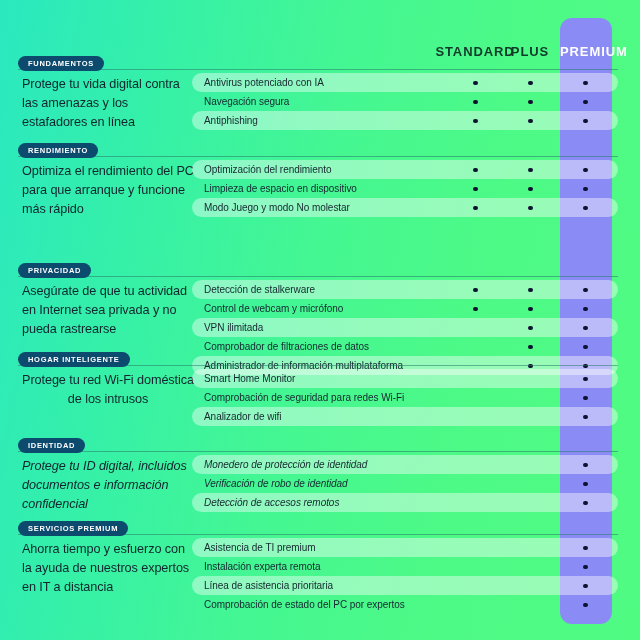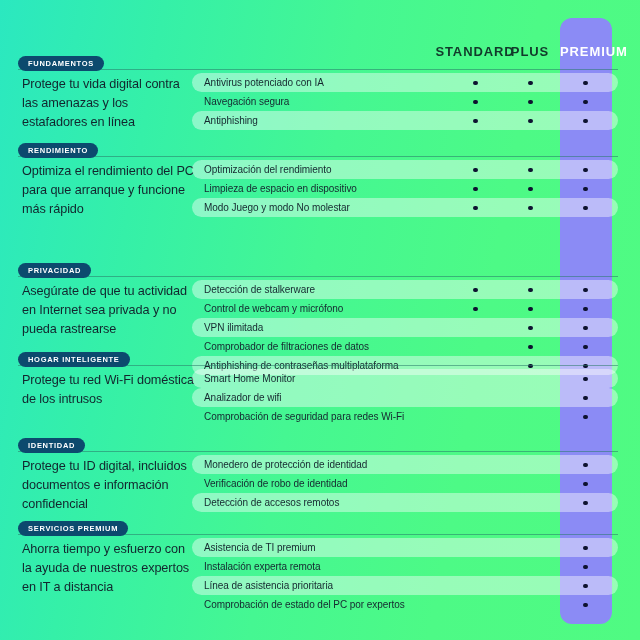--- a/index.html
+++ b/index.html
@@ -236,56 +236,56 @@
             <div class="feature-label">VPN ilimitada</div>
             <div class="dot plus"></div>
             <div class="dot premium"></div>
           </div>
           <div class="feature-row">
             <div class="feature-label">Comprobador de filtraciones de datos</div>
             <div class="dot plus"></div>
             <div class="dot premium"></div>
           </div>
           <div class="feature-row shaded">
-            <div class="feature-label">Antiphishing de contraseñas multiplataforma</div>
+            <div class="feature-label">Administrador de información multiplataforma</div>
             <div class="dot plus"></div>
             <div class="dot premium"></div>
           </div>
         </div>
       </div>
     </div>
     <div class="section" style="top: 352px;">
       <div class="section-badge-row">
         <div class="section-rule"></div>
         <div class="section-badge">HOGAR INTELIGENTE</div>
       </div>
-      <div class="section-body" style="height: 71px;">
+      <div class="section-body" style="height: 71px; text-align: center;">
         <div class="section-desc">Protege tu red Wi-Fi doméstica de los intrusos</div>
         <div class="rows">
           <div class="feature-row shaded">
             <div class="feature-label">Smart Home Monitor</div>
             <div class="dot premium"></div>
           </div>
+          <div class="feature-row">
+            <div class="feature-label">Comprobación de seguridad para redes Wi-Fi</div>
+            <div class="dot premium"></div>
+          </div>
           <div class="feature-row shaded">
             <div class="feature-label">Analizador de wifi</div>
             <div class="dot premium"></div>
           </div>
-          <div class="feature-row">
-            <div class="feature-label">Comprobación de seguridad para redes Wi-Fi</div>
-            <div class="dot premium"></div>
-          </div>
         </div>
       </div>
     </div>
     <div class="section" style="top: 438px;">
       <div class="section-badge-row">
         <div class="section-rule"></div>
         <div class="section-badge">IDENTIDAD</div>
       </div>
-      <div class="section-body" style="height: 57px;">
+      <div class="section-body" style="height: 57px; font-style: italic;">
         <div class="section-desc">Protege tu ID digital, incluidos documentos e información confidencial</div>
         <div class="rows">
           <div class="feature-row shaded">
             <div class="feature-label">Monedero de protección de identidad</div>
             <div class="dot premium"></div>
           </div>
           <div class="feature-row">
             <div class="feature-label">Verificación de robo de identidad</div>
             <div class="dot premium"></div>
           </div>

